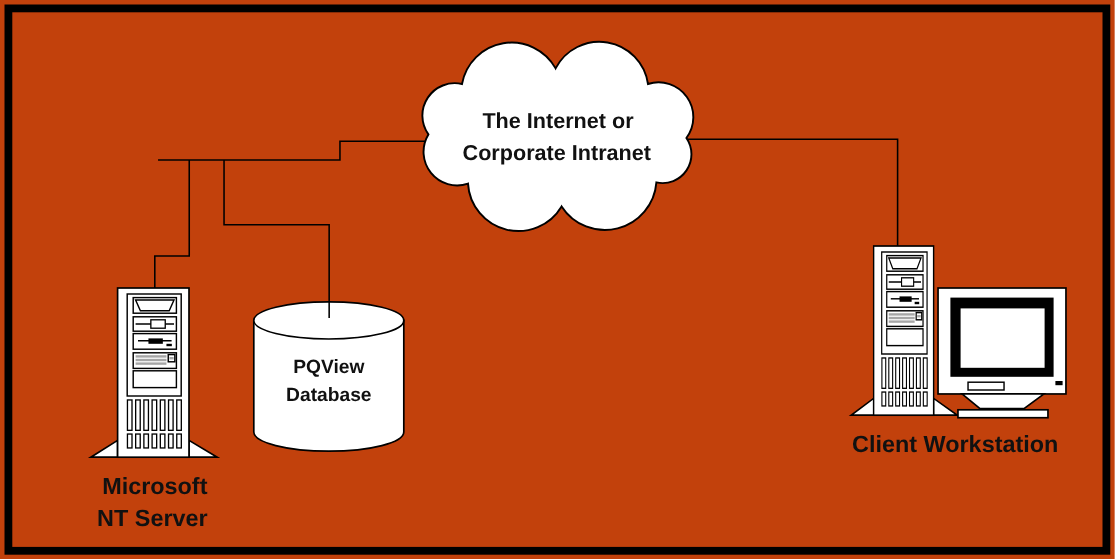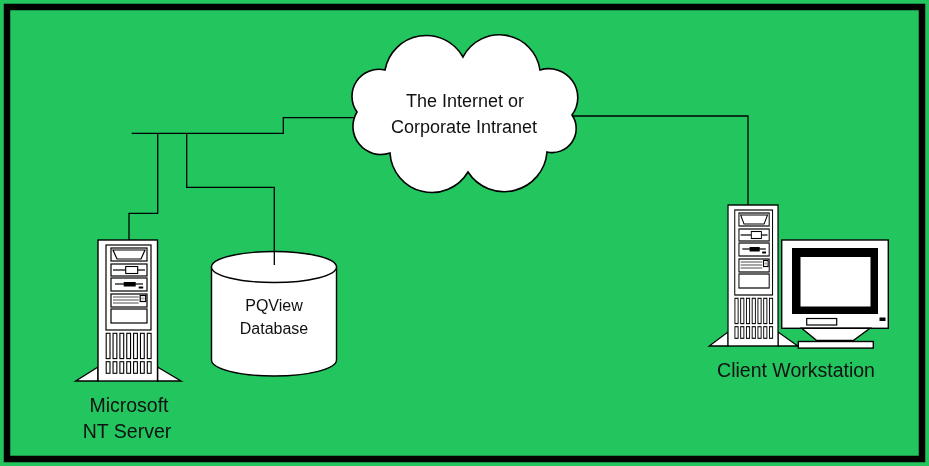--- a/index.html
+++ b/index.html
@@ -1,16 +1,16 @@
 <!DOCTYPE html>
 <html><head>
 <meta charset="utf-8">
 <style>
   html,body{margin:0;padding:0;background:#ffffff;}
-  .canvas{position:relative;width:929px;height:466px;background:#22c55e;font-family:"Liberation Sans","DejaVu Sans",sans-serif;}
+  .canvas{position:relative;width:929px;height:466px;background:#c2410c;font-family:"Liberation Sans","DejaVu Sans",sans-serif;font-weight:bold;}
   svg{display:block;}
   .shape{fill:#ffffff;stroke:#000000;stroke-width:1.4px;}
   .thin{fill:none;stroke:#000000;stroke-width:1.2px;}
   .line{fill:none;stroke:#000000;stroke-width:1.3px;}
   .blk{fill:#000000;stroke:none;}
   .gry{fill:none;stroke:#a6a6a6;stroke-width:2px;}
   .slat{fill:#ffffff;stroke:#000000;stroke-width:1.1px;}
   .txt{fill:#111111;font-family:"Liberation Sans","DejaVu Sans",sans-serif;text-anchor:middle;}
   .t18{font-size:18px;}
   .t16{font-size:16px;}

